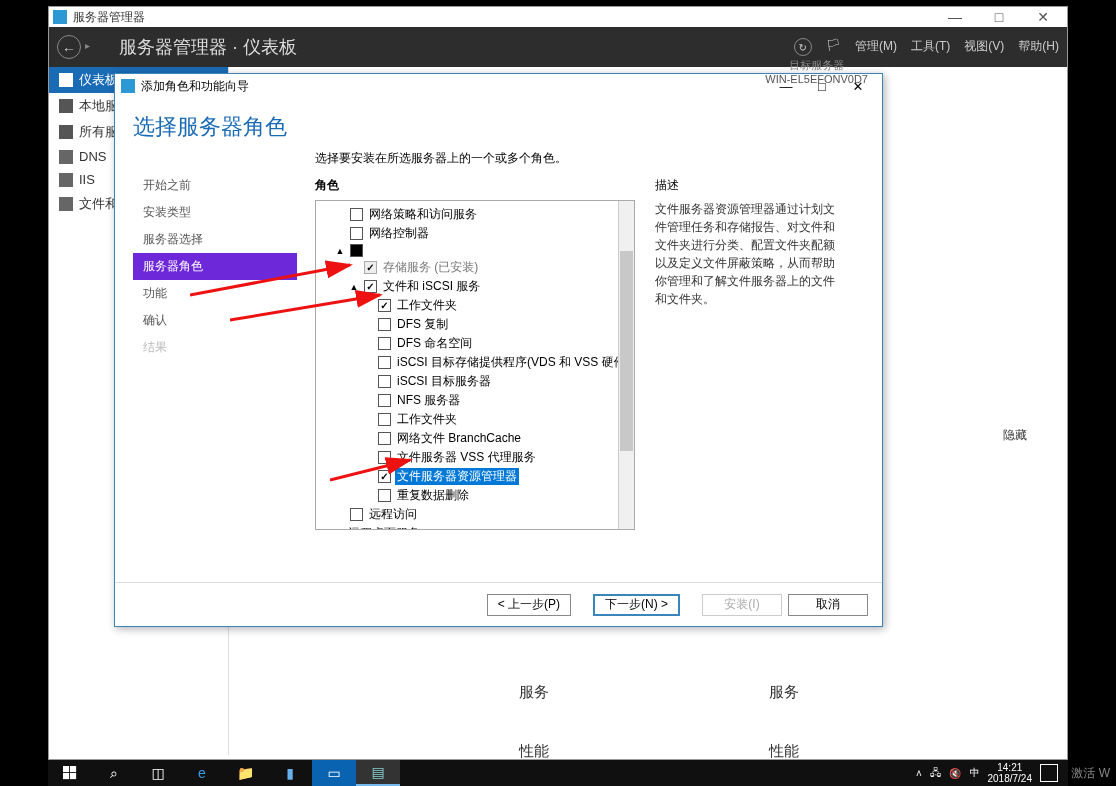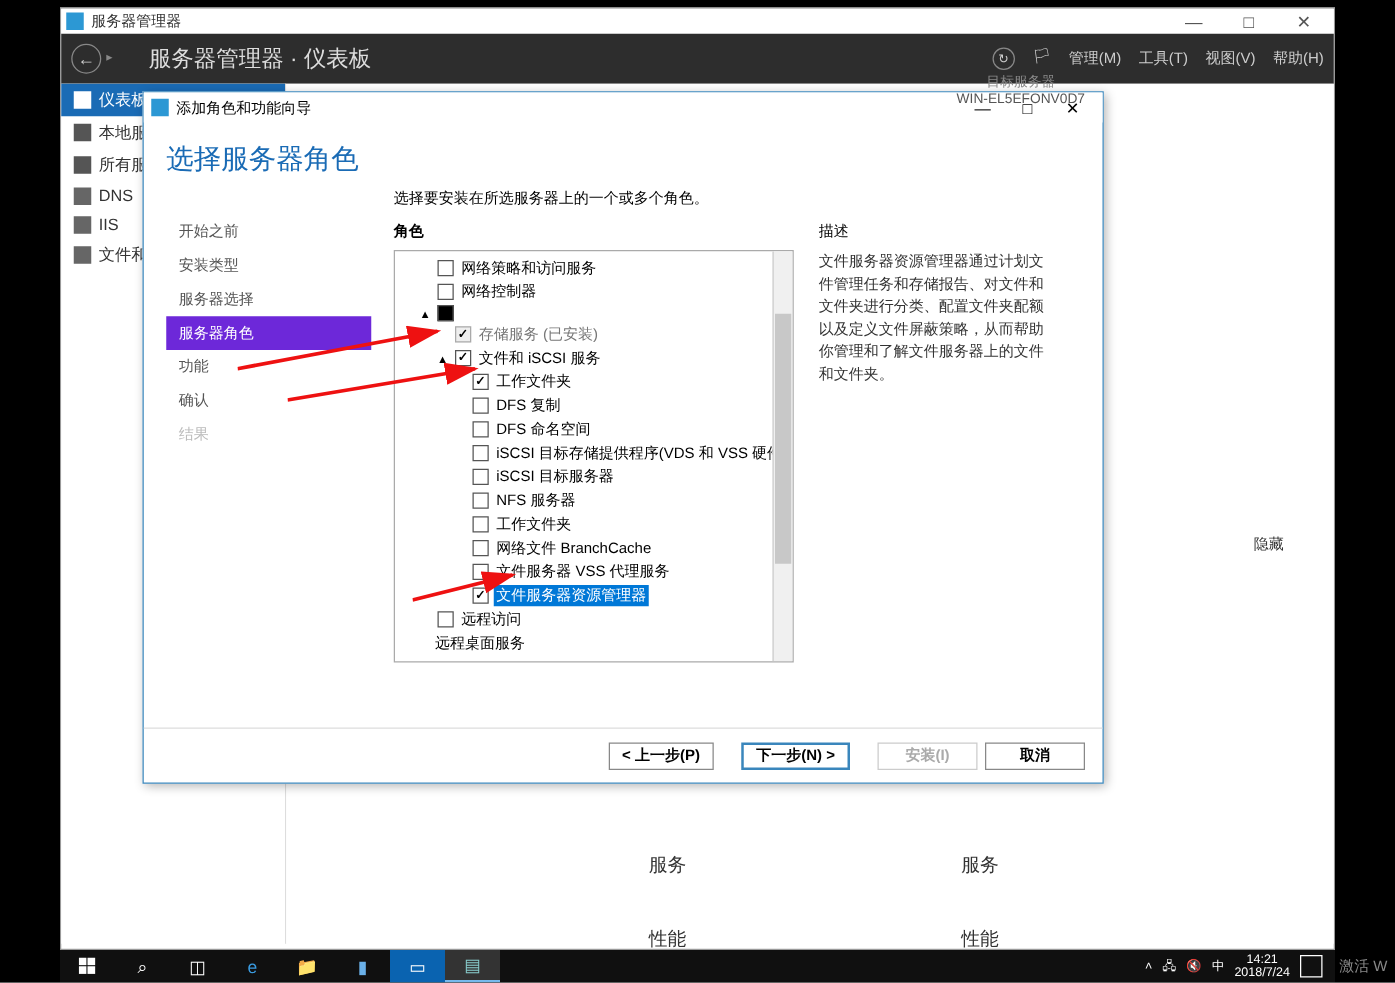--- a/index.html
+++ b/index.html
@@ -75,21 +75,21 @@
 .tree-item .lbl.gray { color: #777; }
 .indent-1 { padding-left: 16px; }
 .indent-2 { padding-left: 30px; }
 .indent-3 { padding-left: 44px; }
 
 .desc-box { flex: 1; }
 .desc-box h4 { font-size: 12px; font-weight: normal; margin-bottom: 6px; }
 .desc-box p { font-size: 12px; line-height: 1.5; color: #333; width: 190px;}
 
 .wizard-footer { height: 44px; border-top: 1px solid #ddd; display: flex; align-items: center; justify-content: flex-end; padding: 0 14px; gap: 6px;}
-.wizard-footer button { min-width: 80px; height: 22px; font-size: 12px; background: #fff; border: 1px solid #888; padding: 0 10px; font-weight: bold;}
+.wizard-footer button { min-width: 80px; height: 22px; font-size: 12px; background: #fff; border: 1px solid #888; padding: 0 10px;}
 .wizard-footer button.primary { border: 2px solid #3a86bc; margin-left: 16px; }
 .wizard-footer button:disabled { color: #aaa; border-color: #ccc; }
 
 
 .arrow { position: absolute; z-index: 20; pointer-events: none; }
 
 
 .taskbar { position: absolute; left: 48px; right: 48px; bottom: 0; height: 26px; background: #101010; display: flex; align-items: center; }
 .taskbar .tb-btn { width: 44px; height: 26px; display: inline-flex; align-items: center; justify-content: center; color: #fff; font-size: 14px; }
 .taskbar .tb-btn.start svg { width:14px; height:14px;}
@@ -275,20 +275,25 @@
                 </div>
                 <div class="tree-item indent-3">
                   <span class="tw"></span>
                   <span class="cb"></span>
                   <span class="lbl">文件服务器 VSS 代理服务</span>
                 </div>
                 <div class="tree-item indent-3">
                   <span class="tw"></span>
                   <span class="cb checked"></span>
                   <span class="lbl sel">文件服务器资源管理器</span>
+                </div>
+                <div class="tree-item indent-3">
+                  <span class="tw"></span>
+                  <span class="cb"></span>
+                  <span class="lbl">重复数据删除</span>
                 </div>
                 <div class="tree-item indent-1">
                   <span class="tw"></span>
                   <span class="cb"></span>
                   <span class="lbl">远程访问</span>
                 </div>
                 <div class="tree-item indent-1">
                   <span class="tw"></span>
                   <span class="lbl">远程桌面服务</span>
                 </div>

